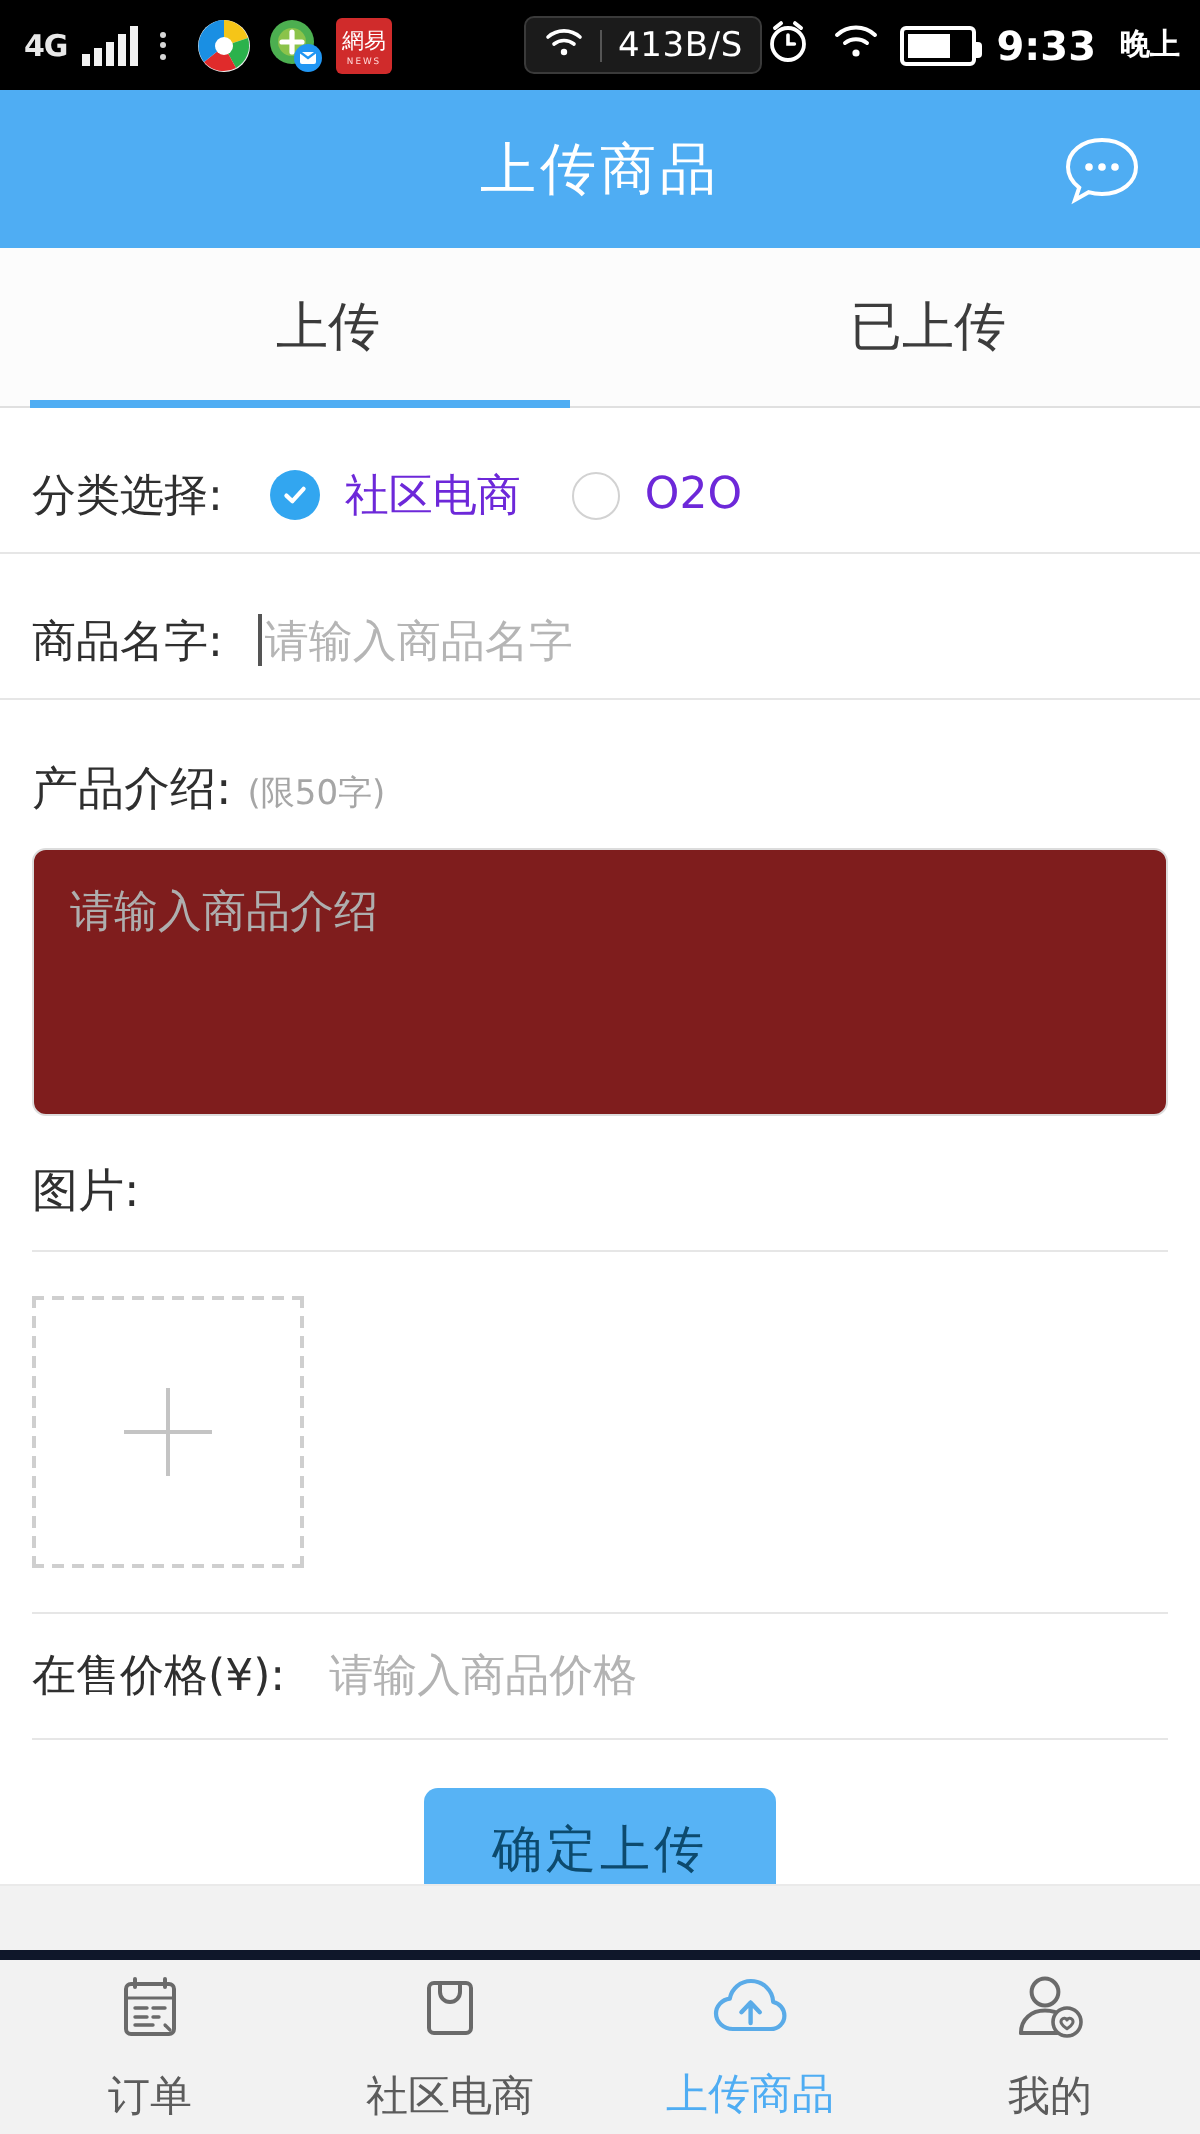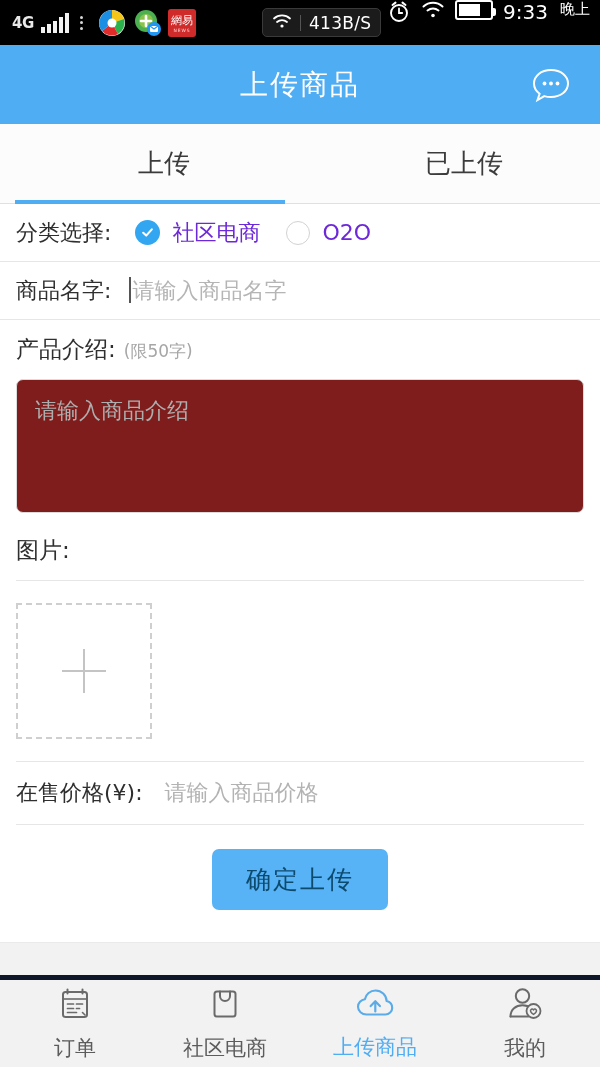--- a/index.html
+++ b/index.html
@@ -31,21 +31,21 @@
   .appicons { display:flex; align-items:center; gap:5px; margin-left:7px; }
   .ic { width:30px; height:30px; position:relative; }
 
   .sb-mid { position:absolute; left:262px; top:8px; height:29px;
     display:flex; align-items:center; background:#1b1b1b; border:1px solid #3a3a3a;
     border-radius:5px; padding:0 9px; gap:8px; }
   .sb-mid .sep { width:1px; height:16px; background:#555; }
   .speed { font-size:17px; color:#fff; letter-spacing:.3px; }
 
   .sb-right { position:absolute; right:10px; top:0; height:45px;
-    display:flex; gap:10px; }
+    display:flex; align-items:center; gap:10px;font-weight:bold; }
   .battery { width:38px; height:20px; border:2px solid #fff; border-radius:3px;
     position:relative; display:flex; align-items:center; }
   .battery::after { content:""; position:absolute; right:-5px; top:6px;
      width:3px; height:8px; background:#fff; border-radius:0 2px 2px 0; }
   .battery .fill { height:12px; background:#fff; margin-left:2px; width:21px; }
   .clock { font-size:20px; color:#fff; }
   .ampm { font-size:15px; color:#fff; margin-left:2px; }
 
   
   .header {
@@ -62,21 +62,21 @@
   .tab { flex:1; display:flex; align-items:center; justify-content:center;
      font-size:26px; color:#3c3c3c; position:relative; }
   .tab.active { color:#3a3a3a; }
   .tab.active::after { content:""; position:absolute; bottom:-1px; left:15px; right:15px;
      height:4px; background:#4fadf3; }
   .tab-label { pointer-events:none;margin-left:28px; }
 
   
   .form { position:absolute; top:204px; left:0; width:600px; }
   .row { padding:0 16px; border-bottom:1px solid #e6e6e6; display:flex;
-     align-items:center; height:58px; margin:0 0px; }
+     align-items:center; height:58px; margin:15px 0px; }
   .label { font-size:22px; color:#2f2f2f; white-space:nowrap; }
   .radios { display:flex; align-items:center; margin-left:24px; gap:0; }
   .radio { display:flex; align-items:center; gap:12px; margin-right:26px; }
   .dot-checked { width:25px; height:25px; border-radius:50%; background:#32a6f0;
      display:flex; align-items:center; justify-content:center; }
   .dot-empty { width:24px; height:24px; border-radius:50%; border:1.5px solid #d2d2d2;
      background:#fff; box-sizing:border-box; }
   .radio-text { font-size:22px; color:#6d28d9; }
 
   .input-placeholder { font-size:22px; color:#b5b5b5; margin-left:18px; position:relative; }

